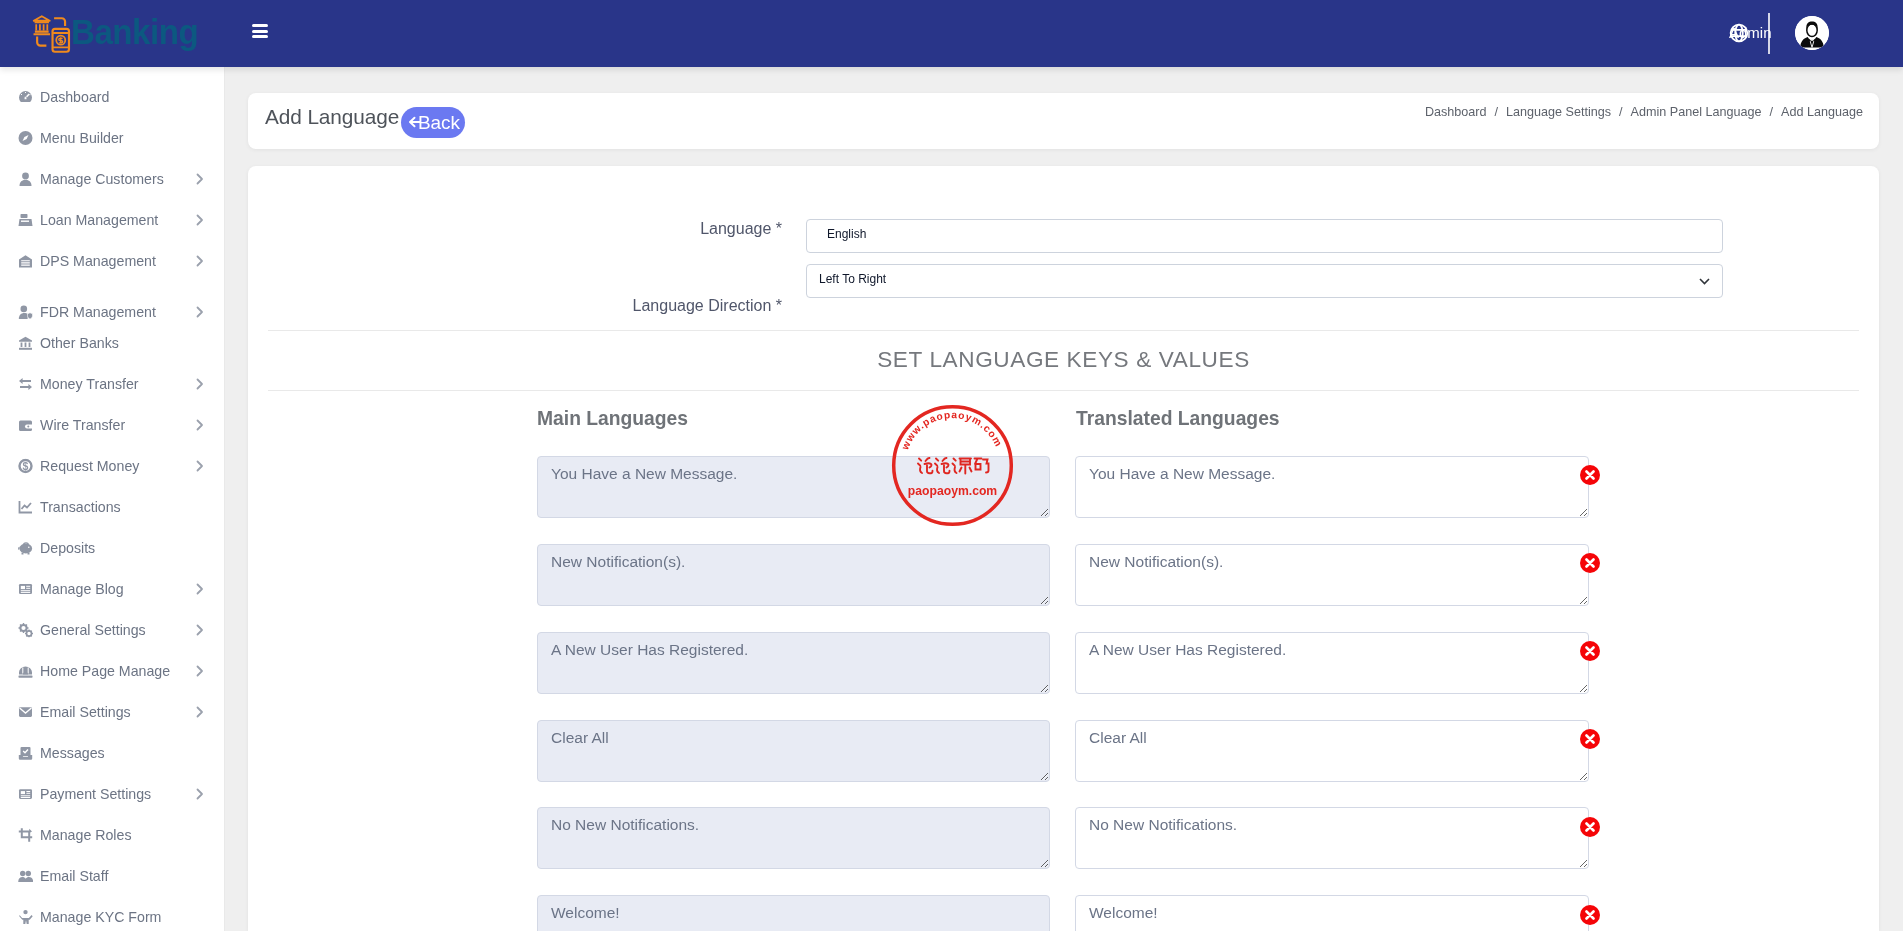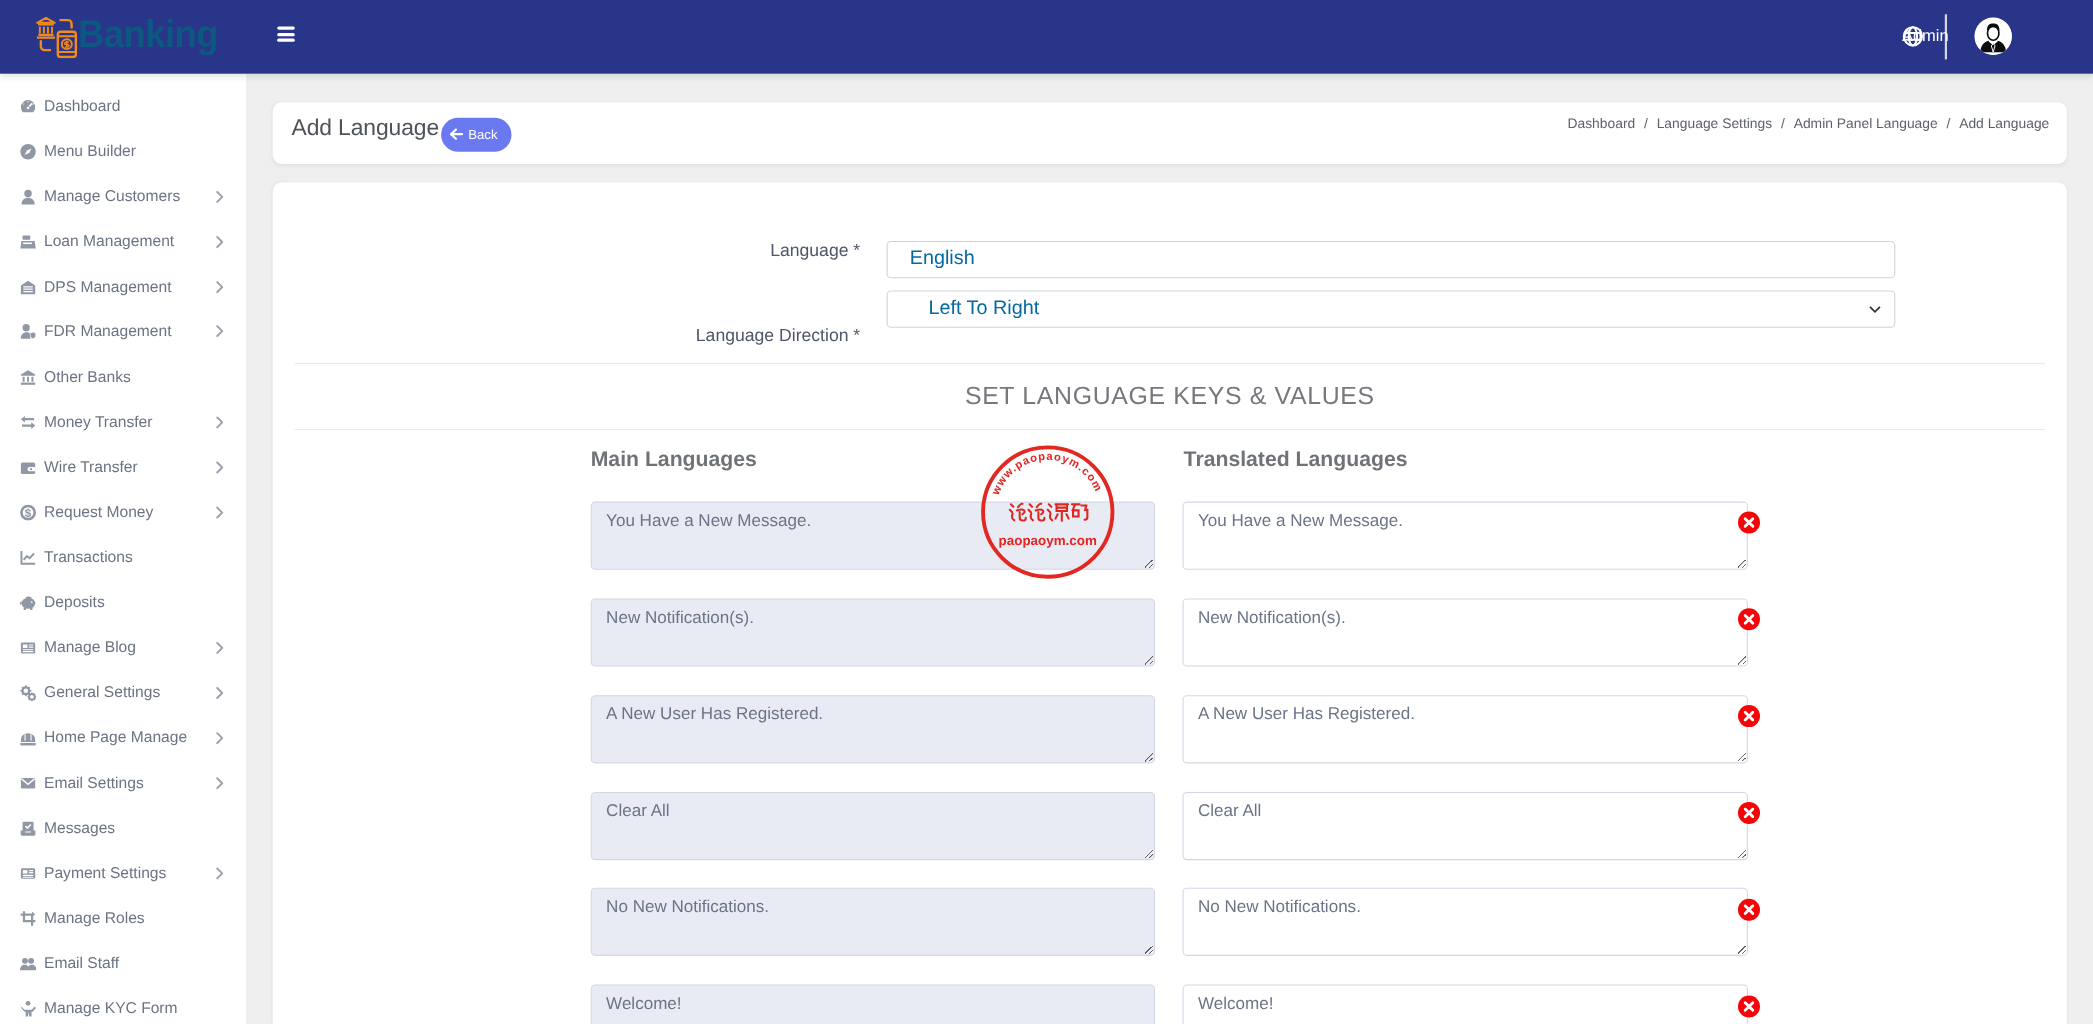--- a/index.html
+++ b/index.html
@@ -24,29 +24,29 @@
 .sitem .sic { position:absolute; left:17.5px; top:50%; transform:translateY(-50%); width:15px; height:15px; }
 .sitem .stx { position:absolute; left:40px; top:50%; transform:translateY(-50%); white-space:nowrap; }
 .sitem .arr { position:absolute; left:196px; top:50%; transform:translateY(-50%); }
 
 
 .card { position:absolute; background:#fff; border-radius:8px; box-shadow:0 1px 4px rgba(0,0,0,.06); }
 .hcard { left:248px; top:93px; width:1631px; height:56px; }
 .mcard { left:248px; top:166px; width:1631px; height:765px; border-bottom-left-radius:0; border-bottom-right-radius:0; }
 
 .pgtitle { position:absolute; left:265px; top:105px; font-size:20.8px; color:#4e535a; letter-spacing:-0.1px; }
-.backbtn { position:absolute; left:401px; top:106.5px; width:64px; height:31px; background:#6b79f1; border-radius:16px; color:#fff; font-size:12px; line-height:31px; text-align:center; padding-left:12px; }
+.backbtn { position:absolute; left:401px; top:106.5px; width:64px; height:31px; background:#6b79f1; border-radius:16px; color:#fff; font-size:19px; line-height:31px; text-align:center; padding-left:12px; }
 .backbtn svg { position:absolute; left:7px; top:8.5px; }
 .crumb { position:absolute; top:105px; right:40px; left:248px; text-align:right; font-size:12.6px; color:#5d626b; }
 .crumb b { font-weight:400; }
 .crumb .sep { display:inline-block; margin:0 8px; }
 
 
 .flabel { position:absolute; width:300px; text-align:right; font-size:16px; color:#50566a; }
-.finput { position:absolute; left:806px; width:917px; height:34px; background:#fff; border:1px solid #cdd3dd; border-radius:4px; font-size:18px; color:#0369a1; line-height:28px; padding-left:20px; }
+.finput { position:absolute; left:806px; width:917px; height:34px; background:#fff; border:1px solid #cdd3dd; border-radius:4px; font-size:12px; color:#0f172a; line-height:28px; padding-left:20px; }
 .divider { position:absolute; left:268px; width:1591px; height:1px; background:#e9e9e9; }
 .secttl { position:absolute; left:248px; width:1631px; top:347px; text-align:center; font-size:22.6px; color:#75787d; letter-spacing:.6px; }
 .colttl { position:absolute; top:408px; font-size:19.3px; font-weight:700; color:#6f7378; }
 
 textarea.tx { position:absolute; width:513px; height:62px; border:1px solid #d3d8e5; border-radius:4px; font-family:"Liberation Sans",sans-serif; font-size:15.5px; color:#6b7487; padding:8px 13px; resize:both; }
 textarea.txl { left:537px; background:#e8ebf4; }
 textarea.txr { left:1075px; width:514px; background:#fff; }
 .xbtn { position:absolute; left:1580px; width:20px; height:20px; border-radius:50%; background:#f50508; z-index:5; }
 .xbtn svg { position:absolute; left:5px; top:5px; }
 </style>
@@ -139,21 +139,21 @@
     <div class="sitem" style="top:173px;">
     <svg class="sic" viewBox="0 0 15 15">
         <path d="M1 6 L7.5 1.8 L14 6 v8 H1 Z" fill="#9097a5"></path>
         <path d="M3.2 7.2 h8.6 M3.2 9.4 h8.6 M3.2 11.6 h8.6" stroke="#fff" stroke-width="1.1"></path>
       </svg>
     <span class="stx">DPS Management</span>
       <svg class="arr" width="8" height="12" viewBox="0 0 8 12">
         <path d="M1.5 1.5 L6 6 l-4.5 4.5" fill="none" stroke="#9ba1ad" stroke-width="1.8" stroke-linecap="round" stroke-linejoin="round"></path>
       </svg>
     </div>
-    <div class="sitem" style="top:213px;">
+    <div class="sitem" style="top:224px;">
     <svg class="sic" viewBox="0 0 15 15">
         <circle cx="5.8" cy="4.4" r="3.3" fill="#9097a5"></circle>
         <path d="M0.8 14.5 c0-4 2.4-6 5.5-6 1.5 0 2.8.5 3.7 1.4 l-.4 4.6 Z" fill="#9097a5"></path>
         <path d="M12 8.3 l2.5 1 v2 c0 1.6-1.1 2.7-2.5 3.2 -1.4-.5-2.5-1.6-2.5-3.2 v-2 Z" fill="#9097a5" stroke="#fff" stroke-width=".6"></path>
       </svg>
     <span class="stx">FDR Management</span>
       <svg class="arr" width="8" height="12" viewBox="0 0 8 12">
         <path d="M1.5 1.5 L6 6 l-4.5 4.5" fill="none" stroke="#9ba1ad" stroke-width="1.8" stroke-linecap="round" stroke-linejoin="round"></path>
       </svg>
     </div>
@@ -308,21 +308,21 @@
       <g stroke="#fff" stroke-width="2" fill="none" stroke-linecap="round" stroke-linejoin="round">
         <path d="M12 7 H2.5 M6.5 2.8 L2 7 l4.5 4.2"></path>
       </g>
     </svg>Back</div>
 <div class="crumb">Dashboard<span class="sep">/</span>Language Settings<span class="sep">/</span>Admin Panel Language<span class="sep">/</span><b>Add Language</b></div>
 
 <div class="card mcard"></div>
 <div class="flabel" style="left:482px; top:220px;">Language *</div>
 <div class="finput" style="top:219px;">English</div>
 <div class="flabel" style="left:482px; top:265px;margin-top:32px;">Language Direction *</div>
-<div class="finput" style="top:264px; padding-left:37px;">Left To Right
+<div class="finput" style="top:264px; padding-left:12px;">Left To Right
   <svg style="position:absolute; right:12px; top:13px;" width="11" height="7" viewBox="0 0 11 7">
       <path d="M1 1 l4.5 4.5 L10 1" fill="none" stroke="#30343a" stroke-width="1.6"></path>
     </svg>
 </div>
 <div class="divider" style="top:330px;"></div>
 <div class="secttl">SET LANGUAGE KEYS &amp; VALUES</div>
 <div class="divider" style="top:390px;"></div>
 <div class="colttl" style="left:537px;">Main Languages</div>
 <div class="colttl" style="left:1076px;">Translated Languages</div>
 <div id="rows">

